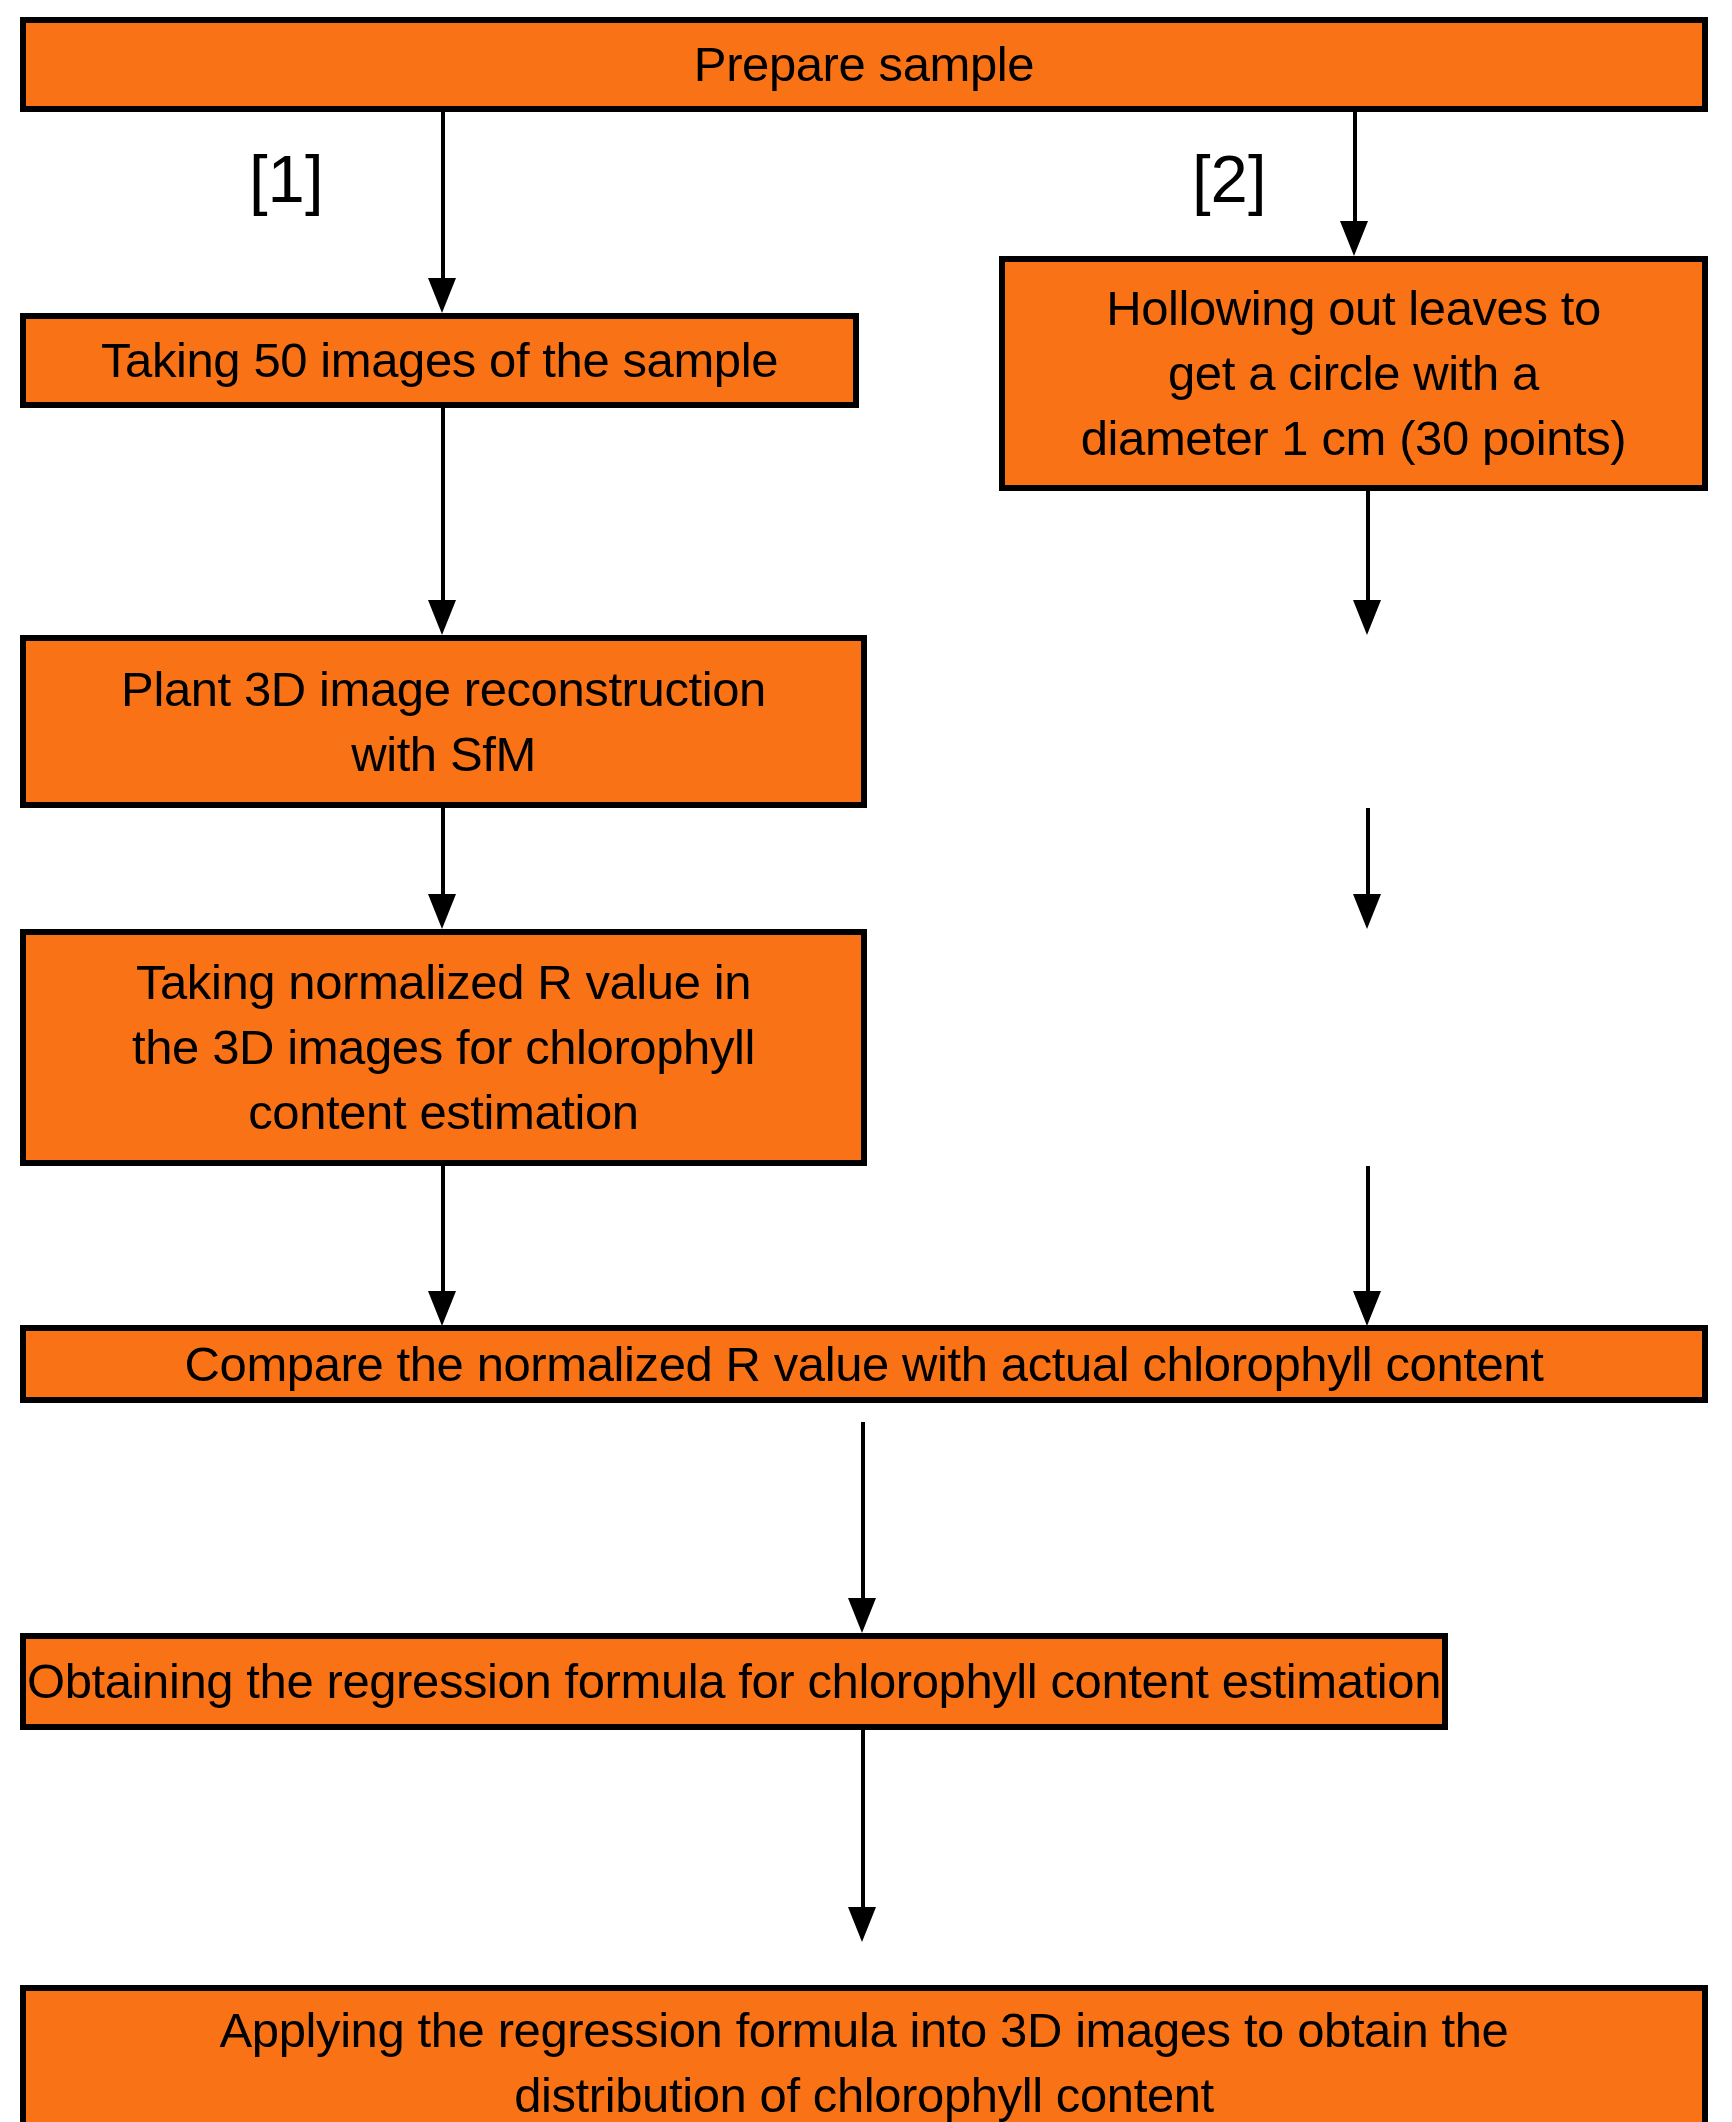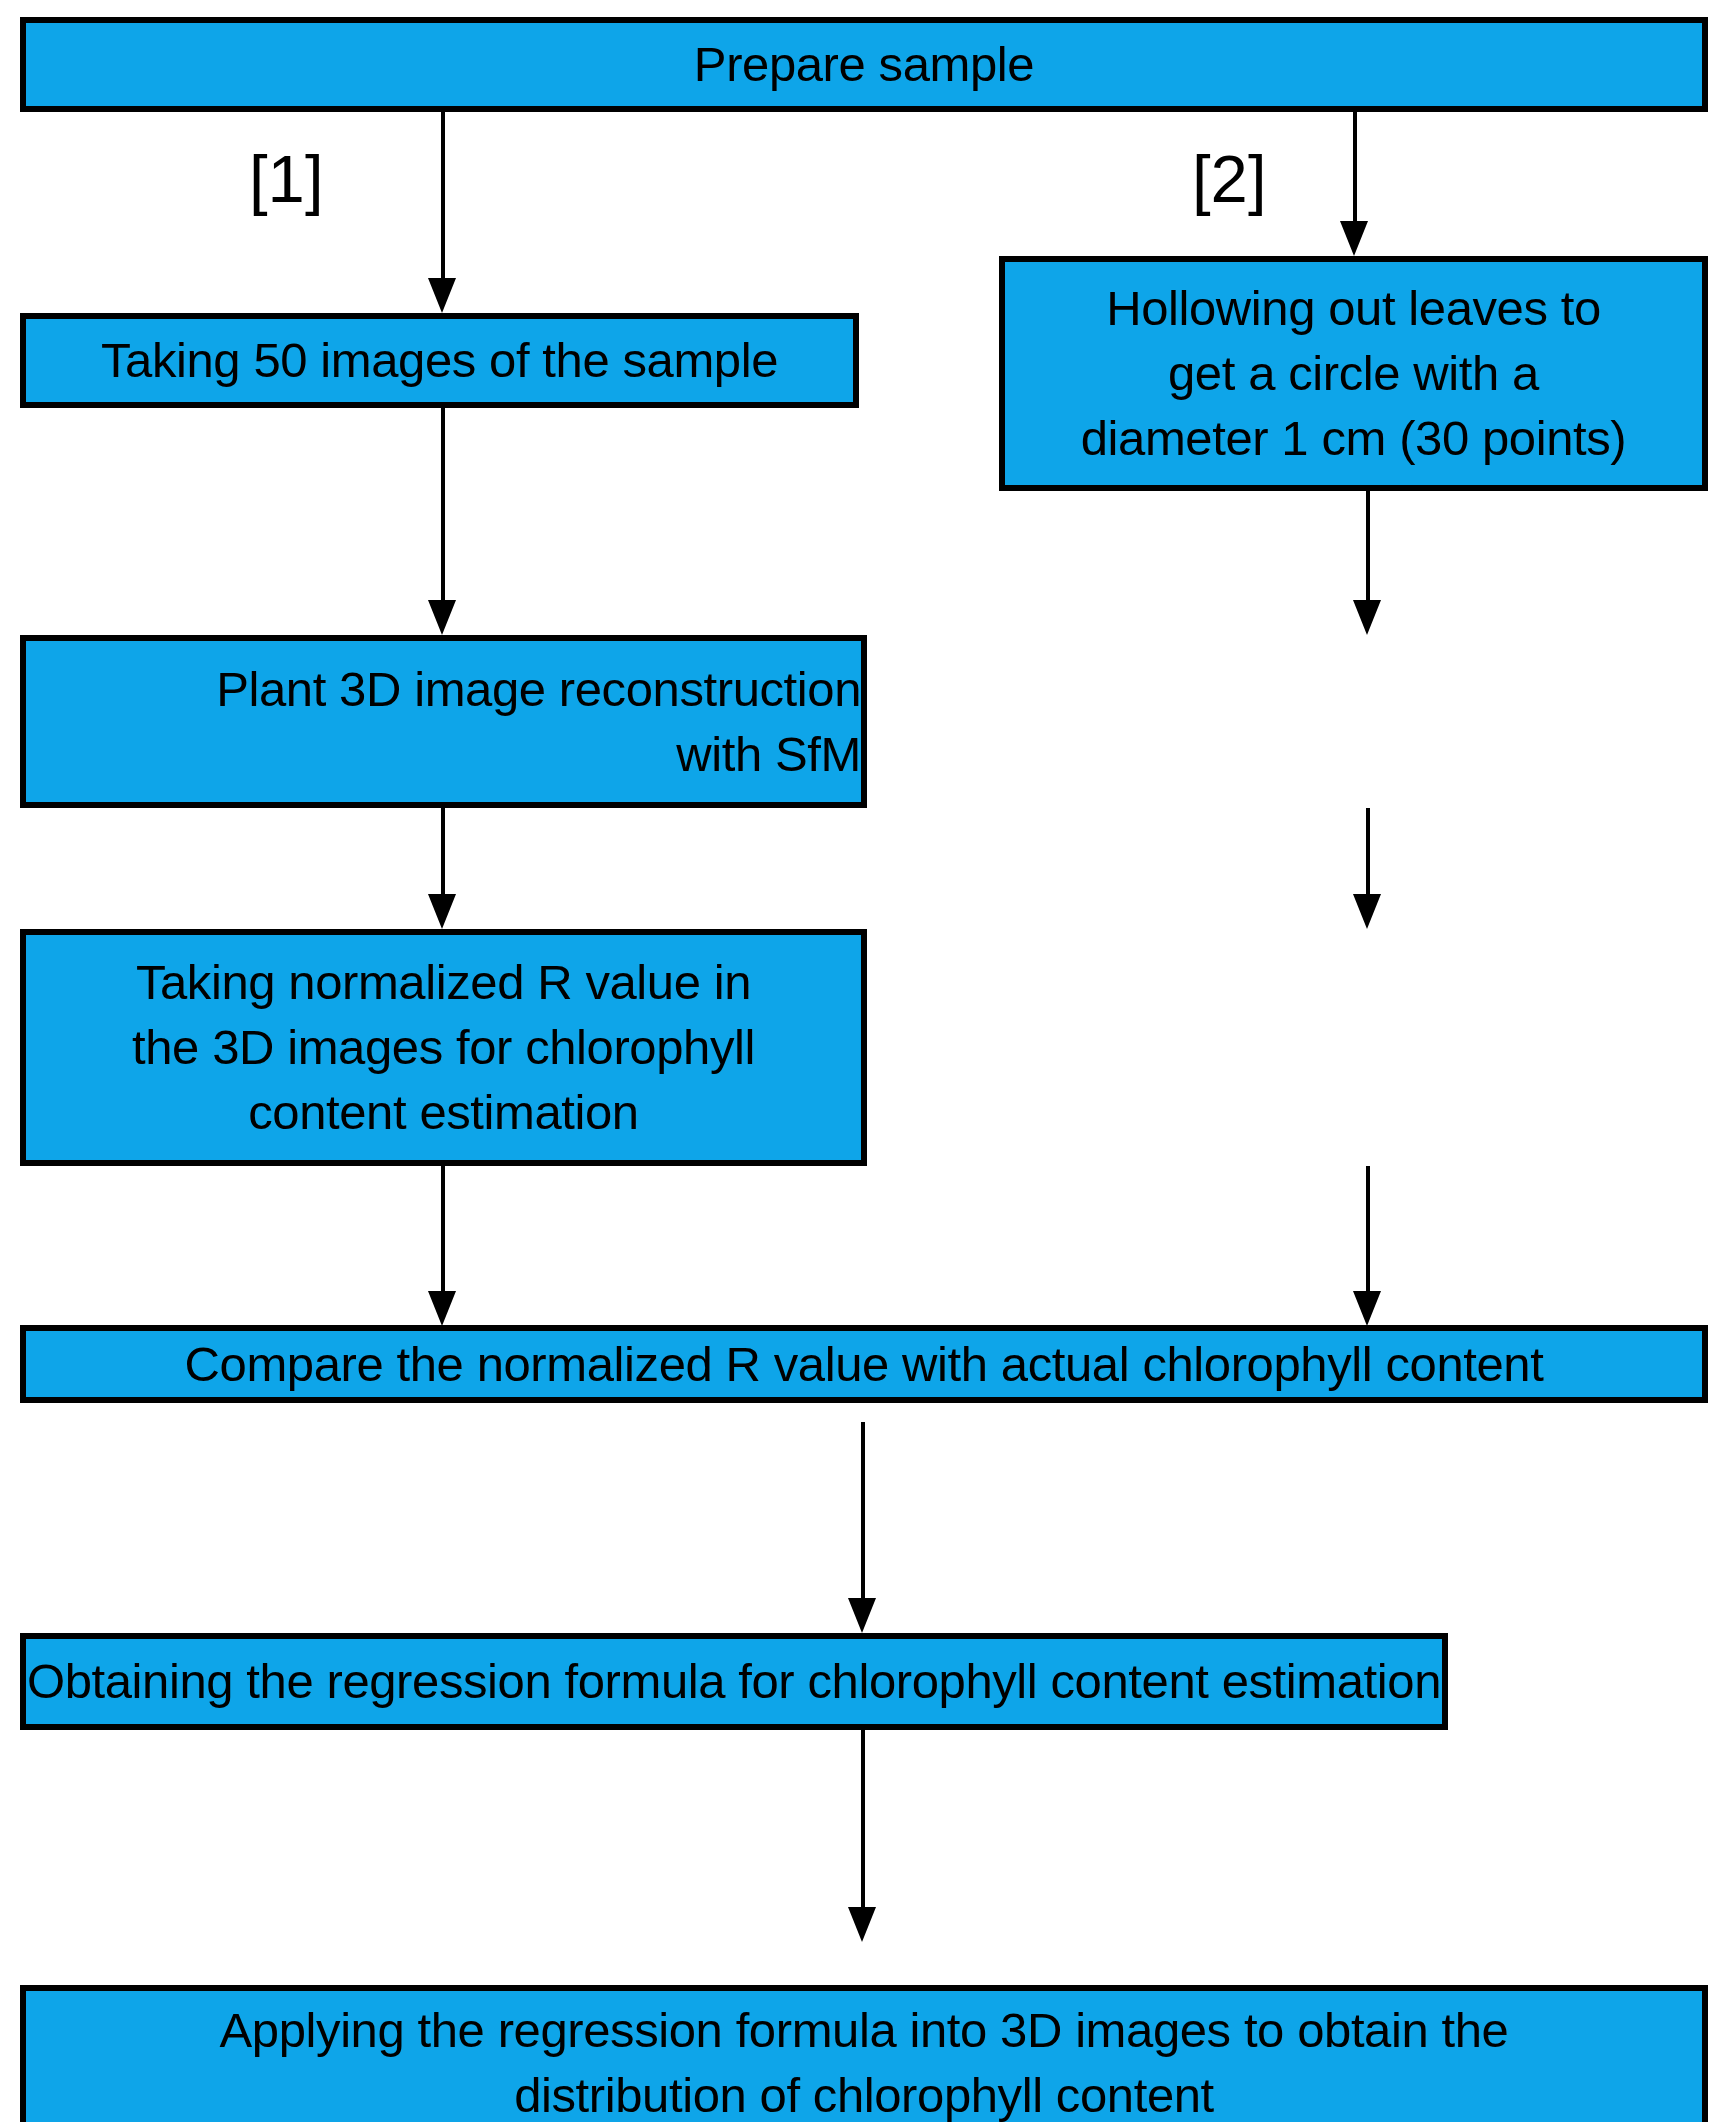--- a/index.html
+++ b/index.html
@@ -15,21 +15,21 @@
     position: relative;
     width: 1733px;
     height: 2123px;
     background: #ffffff;
     overflow: hidden;
   }
   .node {
     position: absolute;
     box-sizing: border-box;
     border: 6px solid #000000;
-    background: #0ea5e9;
+    background: #f97316;
     display: flex;
     align-items: center;
     justify-content: center;
     text-align: center;
   }
   .node-label {
     display: block;
     width: 100%;
     font-size: 49px;
     line-height: 1.32;
@@ -101,21 +101,21 @@
   <div class="connector" style="left:441px; top:408px; width:4.3px; height:227px;">
     <div class="stem" style="height:192px;"></div>
     <div class="head" style="top:192px;"></div>
   </div>
 
   <div class="connector" style="left:1366px; top:491px; width:4.3px; height:144px;">
     <div class="stem" style="height:109px;"></div>
     <div class="head" style="top:109px;"></div>
   </div>
 
-  <div class="node" style="left:20px; top:635px; width:847px; height:173px;text-align:right;">
+  <div class="node" style="left:20px; top:635px; width:847px; height:173px;">
     <span class="node-label">Plant 3D image reconstruction
 with SfM</span>
   </div>
 
 
   <div class="connector" style="left:441px; top:808px; width:4.3px; height:121px;">
     <div class="stem" style="height:86px;"></div>
     <div class="head" style="top:86px;"></div>
   </div>
 

